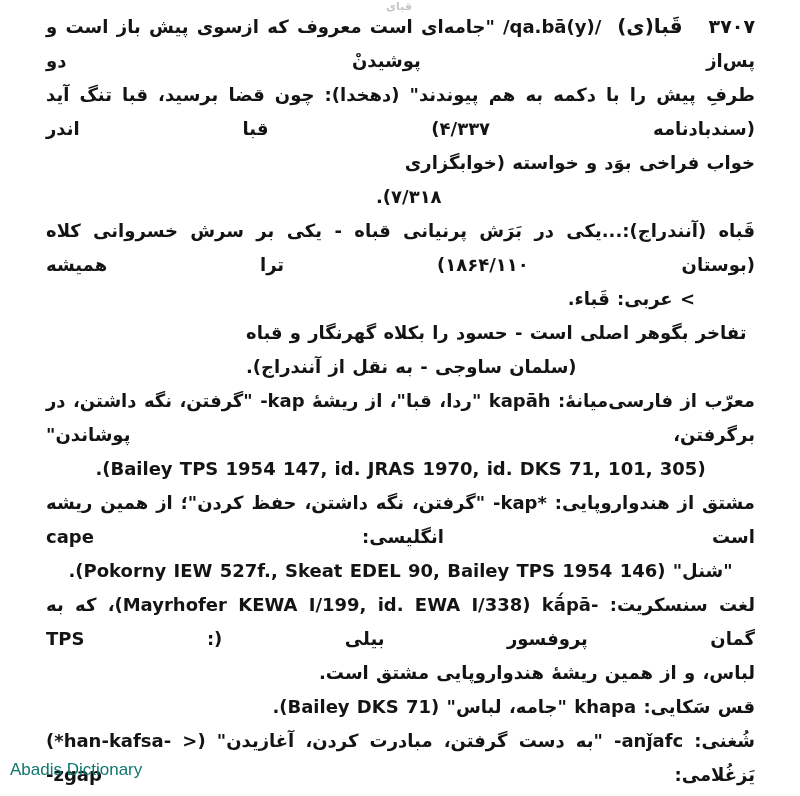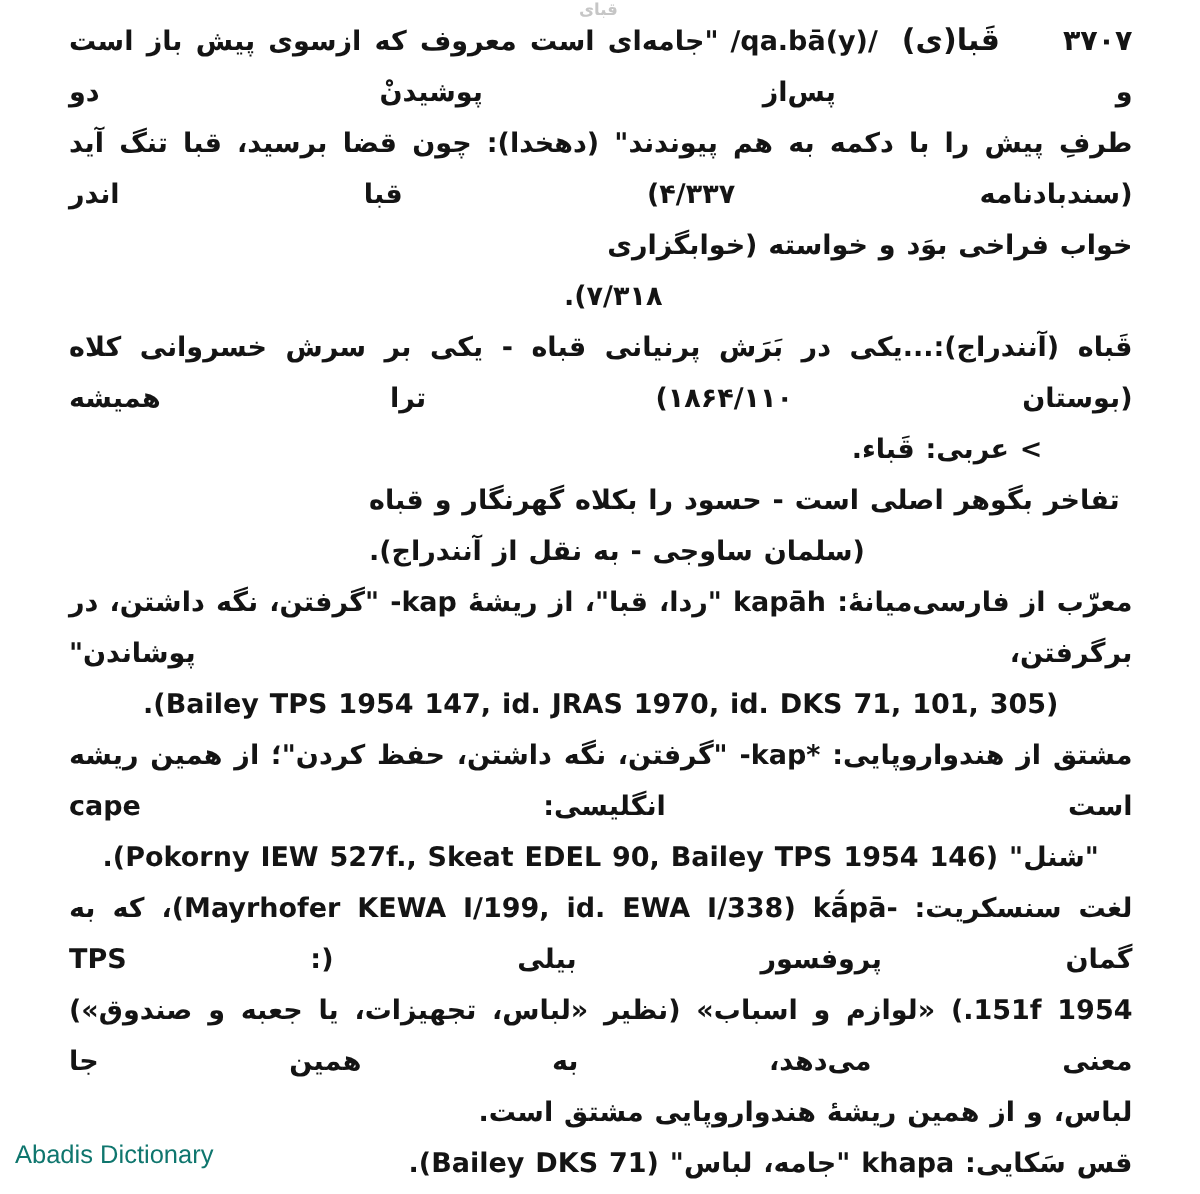--- a/index.html
+++ b/index.html
@@ -18,21 +18,21 @@
   }
   .line{
     font-size:18px;line-height:34px;text-align:right;
     word-spacing:1px;
   }
   .j{text-align:justify;text-align-last:justify;}
   .c{text-align:right;text-align-last:center;}
   .l1{text-align:right;text-align-last:left;padding-left:330px;}
   .l2{text-align:left;text-align-last:left;padding-left:200px;}
   .r1{padding-left:0;padding-right:60px;}
-  .entry-number{font-size:19px;margin-left:42px;letter-spacing:1px;}
+  .entry-number{font-size:19px;margin-left:26px;letter-spacing:1px;}
   .headword{font-size:20px;margin-left:16px;}
   .pron{font-size:18px;margin-left:8px;margin-top:19px;}
   .footer{
     position:absolute;left:10px;top:760px;
     font-family:"Liberation Sans",sans-serif;font-size:17px;color:#0f766e;
     direction:ltr;font-weight:normal;
   }
 </style>
 </head>
 <body>
@@ -46,20 +46,19 @@
   <div class="line j">طرفِ پیش را با دکمه به هم پیوندند" (دهخدا): چون قضا برسید، قبا تنگ آید (سندبادنامه ۴/۳۳۷) قبا اندر</div>
   <div class="line l1">خواب فراخی بوَد و خواسته (خوابگزاری ۷/۳۱۸).</div>
   <div class="line j">قَباه (آنندراج):...یکی در بَرَش پرنیانی قباه - یکی بر سرش خسروانی کلاه (بوستان ۱۸۶۴/۱۱۰) ترا همیشه</div>
   <div class="line r1">&gt; عربی: قَباء.</div>
   <div class="line l2">تفاخر بگوهر اصلی است - حسود را بکلاه گهرنگار و قباه (سلمان ساوجی - به نقل از آنندراج).</div>
   <div class="line j">معرّب از فارسی‌میانهٔ: kapāh "ردا، قبا"، از ریشهٔ kap- "گرفتن، نگه داشتن، در برگرفتن، پوشاندن"</div>
   <div class="line c">(Bailey TPS 1954 147, id. JRAS 1970, id. DKS 71, 101, 305).</div>
   <div class="line j">مشتق از هندواروپایی: *kap- "گرفتن، نگه داشتن، حفظ کردن"؛ از همین ریشه است انگلیسی: cape</div>
   <div class="line c">"شنل" (Pokorny IEW 527f., Skeat EDEL 90, Bailey TPS 1954 146).</div>
   <div class="line j">لغت سنسکریت: kā́pā-‎‏ (Mayrhofer KEWA I/199, id. EWA I/338)، که به گمان پروفسور بیلی (: TPS</div>
-  <div class="line j">1954 151f.) «لوازم و اسباب» (نظیر «لباس، تجهیزات، یا جعبه و صندوق») معنی می‌دهد، به همین جا</div>
   <div class="line">لباس، و از همین ریشهٔ هندواروپایی مشتق است.</div>
   <div class="line">قس سَکایی: khapa "جامه، لباس" (Bailey DKS 71).</div>
   <div class="line j">شُغنی: anǰafc- "به دست گرفتن، مبادرت کردن، آغازیدن" (&lt; ‎*han-kafsa-‎) یَزغُلامی: zgap-</div>
 
 </div>
 
 <div class="footer">Abadis Dictionary</div>
 
 </body></html>

